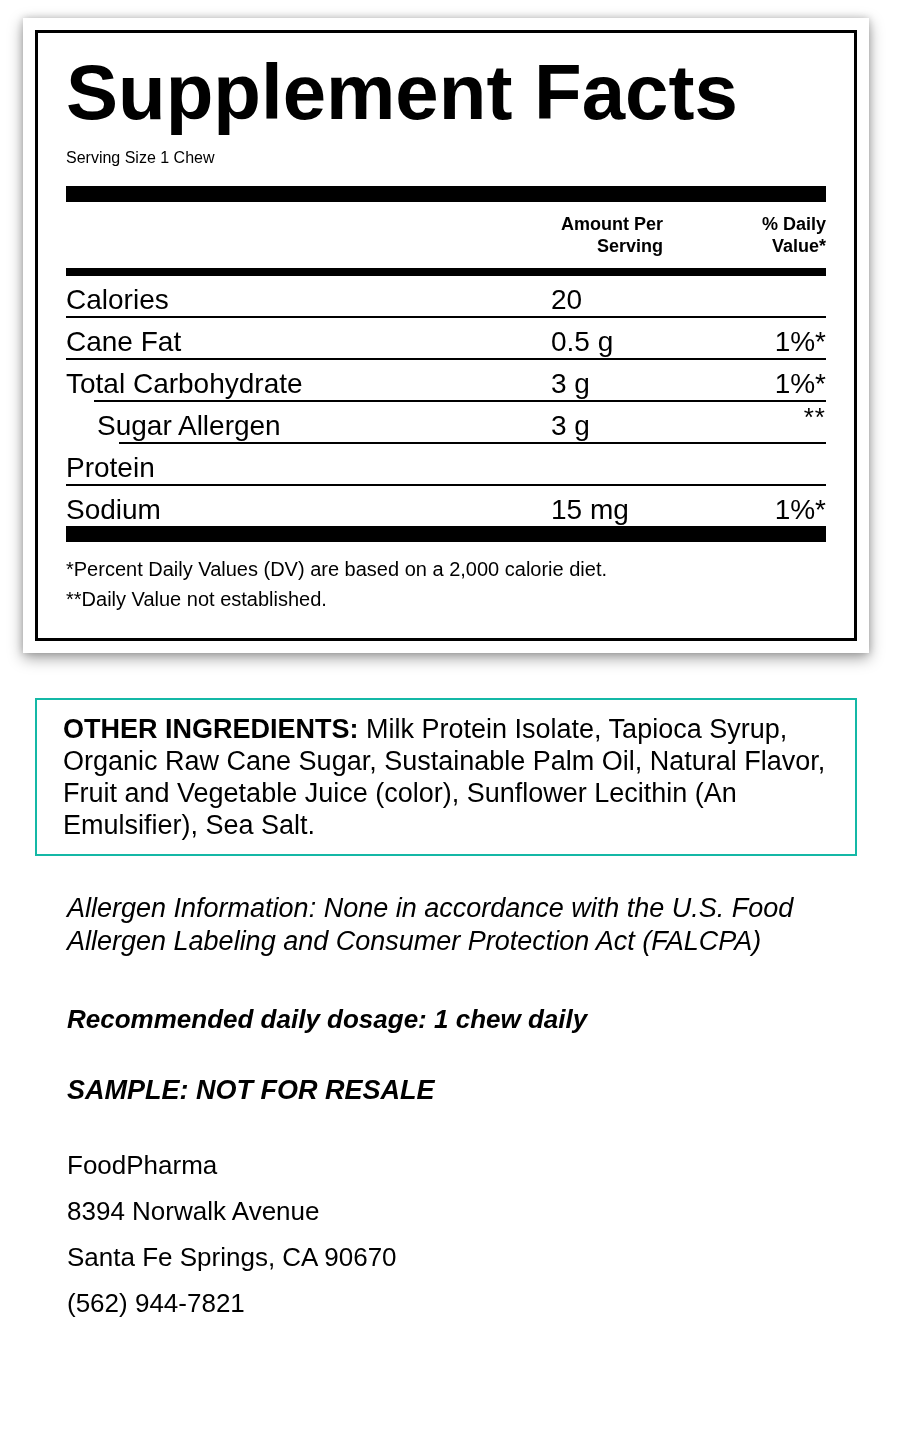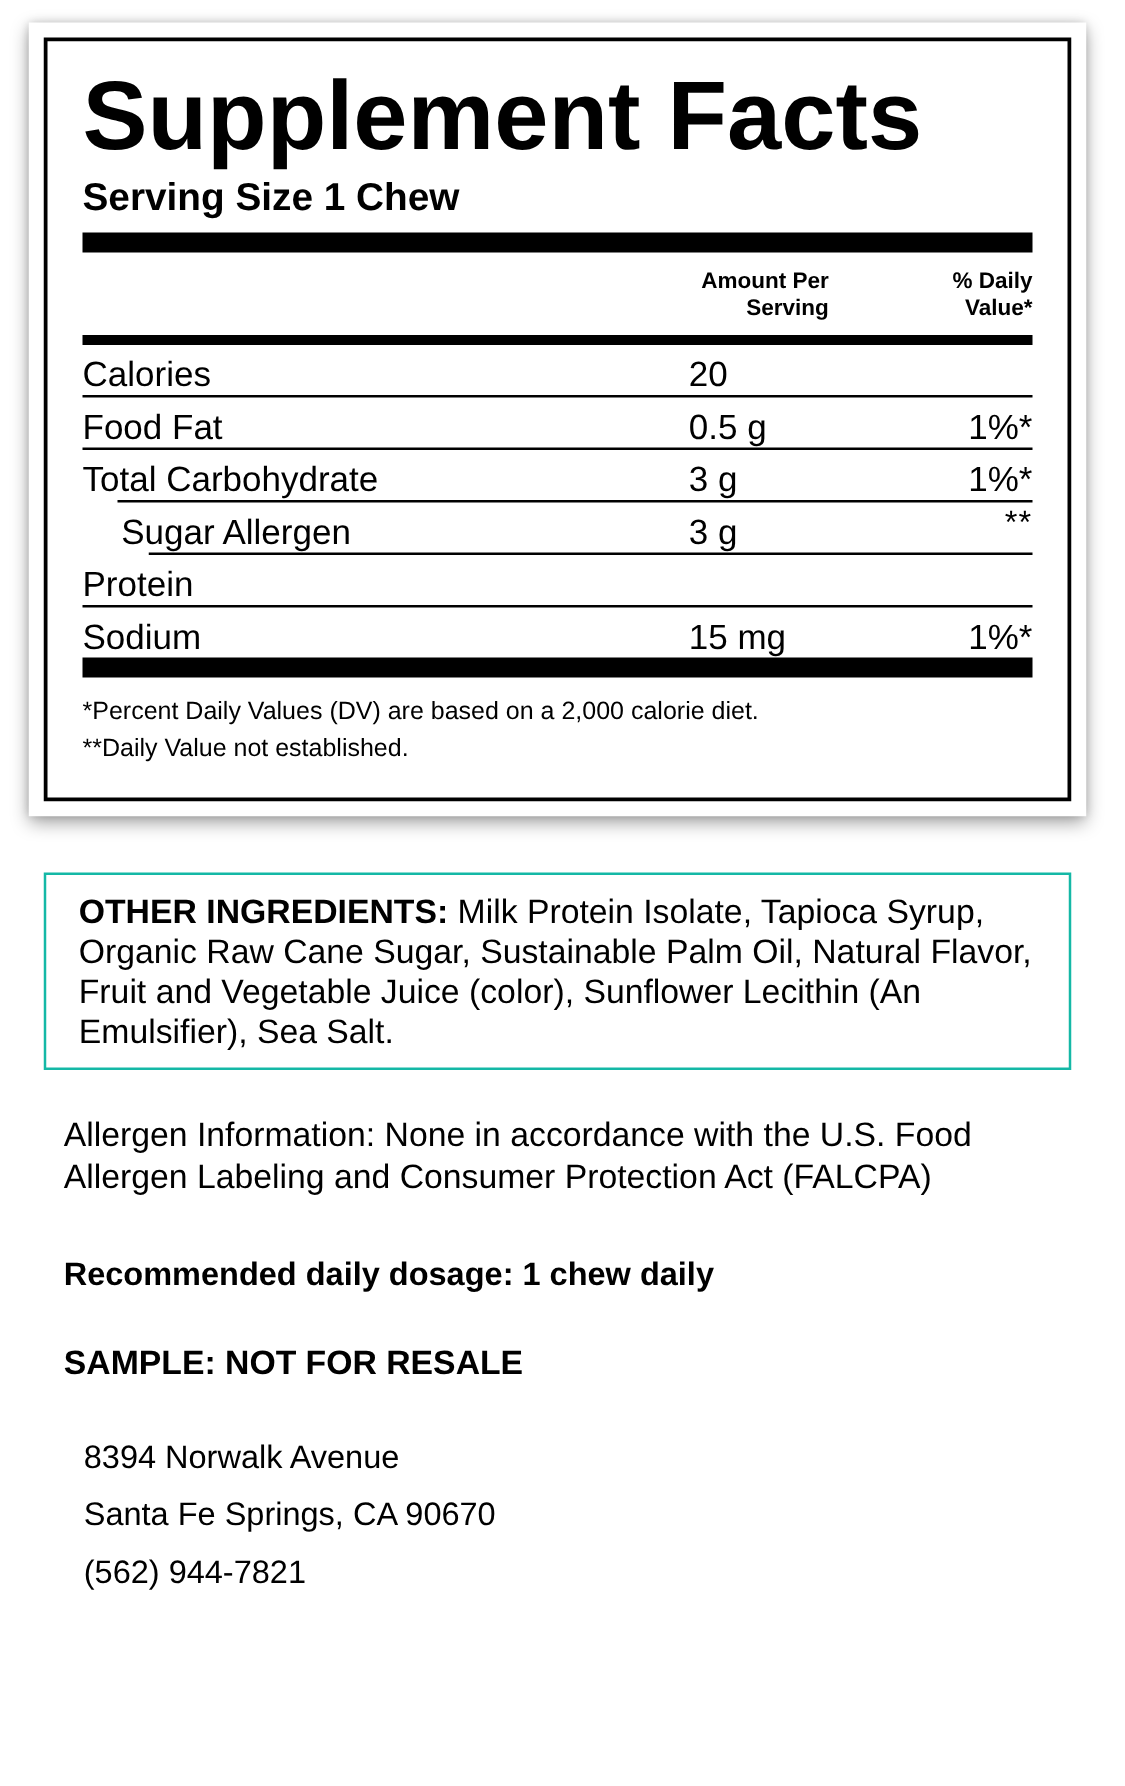--- a/index.html
+++ b/index.html
@@ -25,22 +25,22 @@
   }
   .title {
     font-size: 78px;
     font-weight: bold;
     line-height: 1.0;
     letter-spacing: 0px;
     margin-bottom: 12px;
     white-space: nowrap;
   }
   .serving {
-    font-size: 31px;
-    font-weight: bold;
+    font-size: 16px;
+    font-weight: normal;
     line-height: 30px;
     margin-bottom: 13px;
   }
   .bar { background: #000000; }
   .bar-thick { height: 16px; }
   .bar-med  { height: 8px; }
 
   .col-header {
     position: relative;
     height: 50px;
@@ -96,24 +96,25 @@
     background: #ffffff;
   }
   .ing-text {
     font-size: 27px;
     line-height: 32px;
   }
   .ing-text b { font-weight: bold; }
 
   
   .para {
-    margin-left: 51px;
+    margin-left: 67px;
     margin-right: 50px;
     font-size: 27px;
     line-height: 33px;
+    font-style: italic;
   }
   .allergen { margin-top: 36px; }
   .facility { margin-top: 15px; }
   .dosage   { margin-top: 45px; font-weight: bold; font-size: 26px; }
   .sample   { margin-top: 38px; font-weight: bold; font-size: 27px; }
 
   .address {
     margin-top: 45px;
     margin-left: 67px;
     font-size: 26px;
@@ -142,21 +143,21 @@
       <div class="bar bar-med"></div>
 
       <div class="row">
         <span class="name">Calories</span>
         <span class="amt">20</span>
         <span class="dv"></span>
       </div>
       <div class="sep"></div>
 
       <div class="row">
-        <span class="name">Food Fat</span>
+        <span class="name">Cane Fat</span>
         <span class="amt">0.5 g</span>
         <span class="dv">1%*</span>
       </div>
       <div class="sep"></div>
 
       <div class="row">
         <span class="name">Total Carbohydrate</span>
         <span class="amt">3 g</span>
         <span class="dv">1%*</span>
       </div>
@@ -195,18 +196,19 @@
   </section>
 
   <p class="para allergen">Allergen Information: None in accordance with the U.S. Food Allergen Labeling and Consumer Protection Act (FALCPA)</p>
 
 
   <p class="para dosage">Recommended daily dosage: 1 chew daily</p>
 
   <p class="para sample">SAMPLE: NOT FOR RESALE</p>
 
   <div class="address">
+    <div>FoodPharma</div>
     <div>8394 Norwalk Avenue</div>
     <div>Santa Fe Springs, CA 90670</div>
     <div>(562) 944-7821</div>
   </div>
 
 </div>
 
 </body></html>

